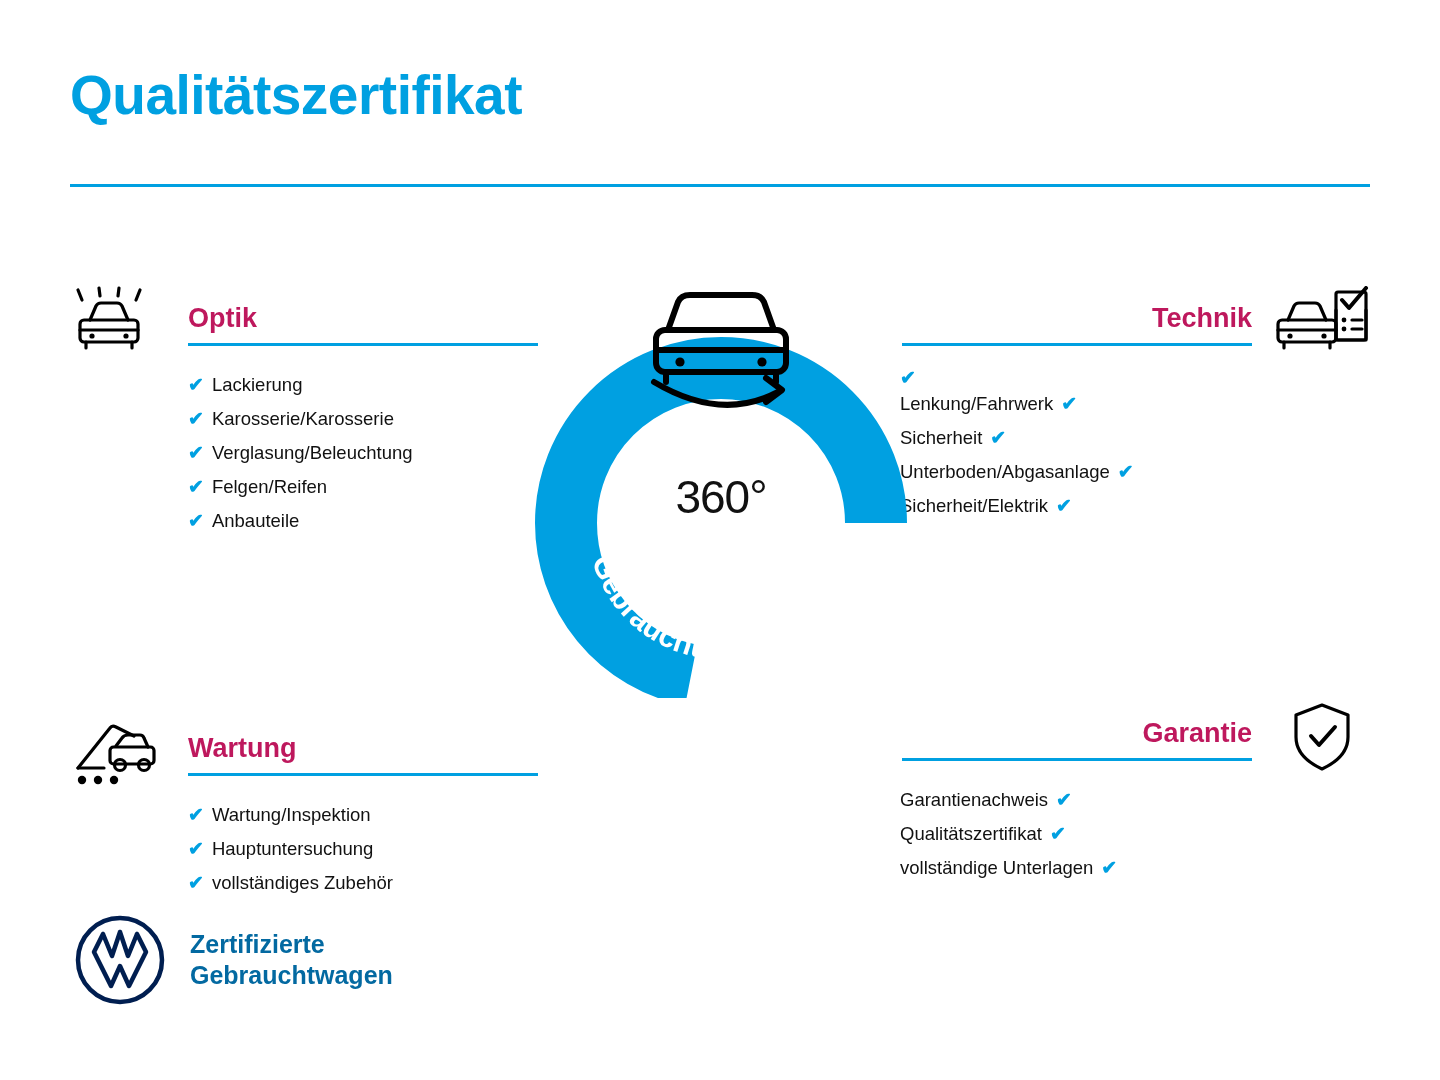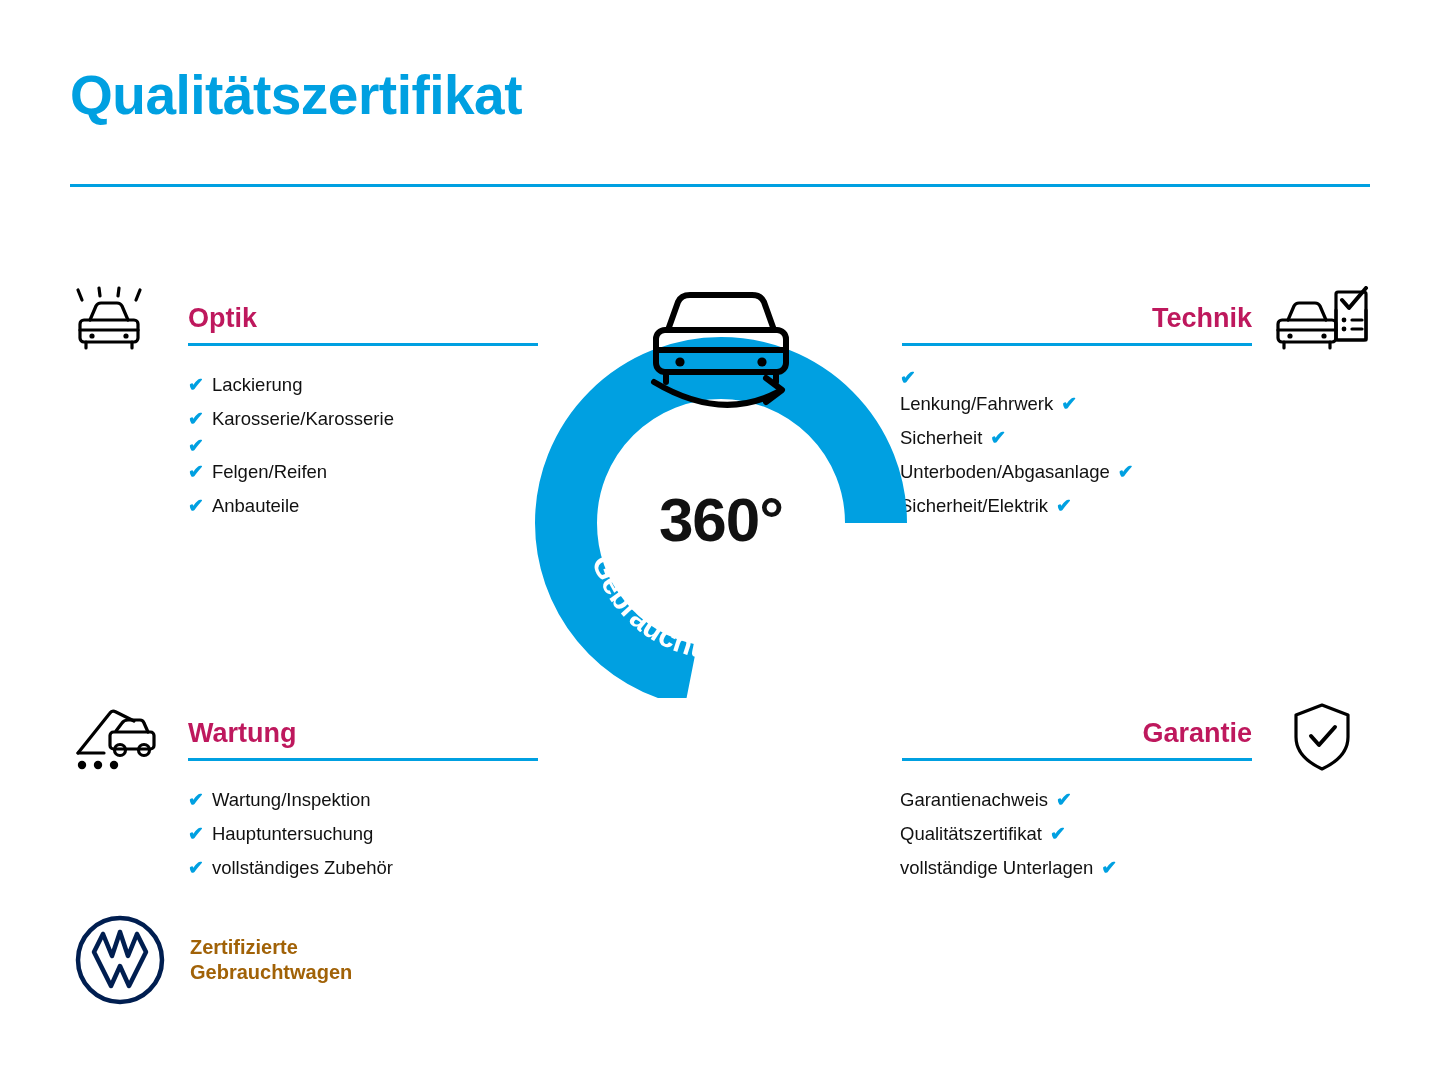--- a/index.html
+++ b/index.html
@@ -121,43 +121,43 @@
     position: absolute;
     left: 516px;
     top: 278px;
     width: 410px;
     height: 420px;
   }
   .center svg { display: block; }
   .center-360 {
     position: absolute;
     left: 0;
-    top: 206px;
+    top: 192px;
     width: 410px;
     text-align: center;
-    font-size: 62px;
-    font-weight: bold;
+    font-size: 46px;
+    font-weight: normal;
     color: #111;
     letter-spacing: -1px;
   }
 
   
   .footer {
     position: absolute;
     left: 72px;
     top: 912px;
     display: flex;
     align-items: center;
     gap: 22px;
   }
   .vw-mark { width: 96px; height: 96px; }
   .footer-text {
-    font-size: 20px;
+    font-size: 25px;
     font-weight: bold;
-    color: #a16207;
+    color: #0369a1;
     line-height: 1.25;
     white-space: pre-line;
   }
 </style>
 </head>
 <body>
 
 <div class="page">
 
   <div class="title">Qualitätszertifikat</div>
@@ -185,20 +185,21 @@
         <li>
             <span class="check">✔</span>
             <span>Lackierung</span>
           </li>
         <li>
             <span class="check">✔</span>
             <span>Karosserie/Karosserie</span>
           </li>
         <li>
             <span class="check">✔</span>
+            <span>Verglasung/Beleuchtung</span>
           </li>
         <li>
             <span class="check">✔</span>
             <span>Felgen/Reifen</span>
           </li>
         <li>
             <span class="check">✔</span>
             <span>Anbauteile</span>
           </li>
       </ul>

